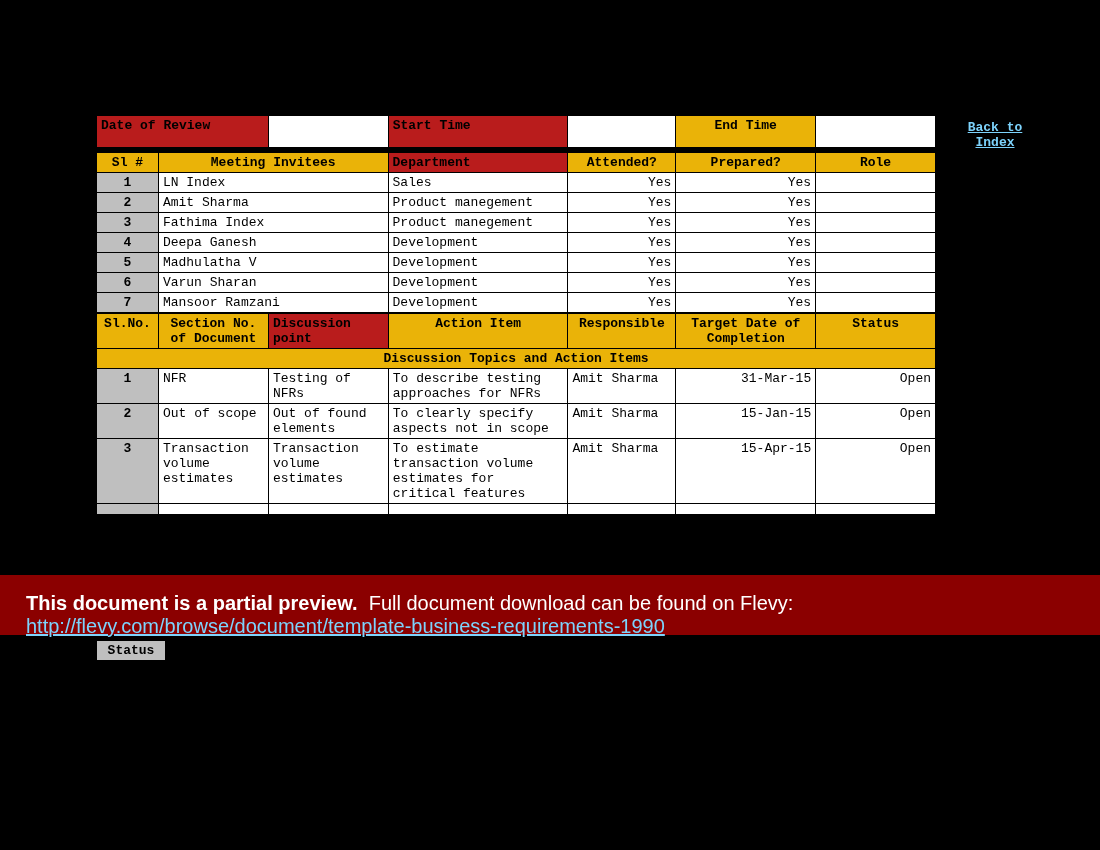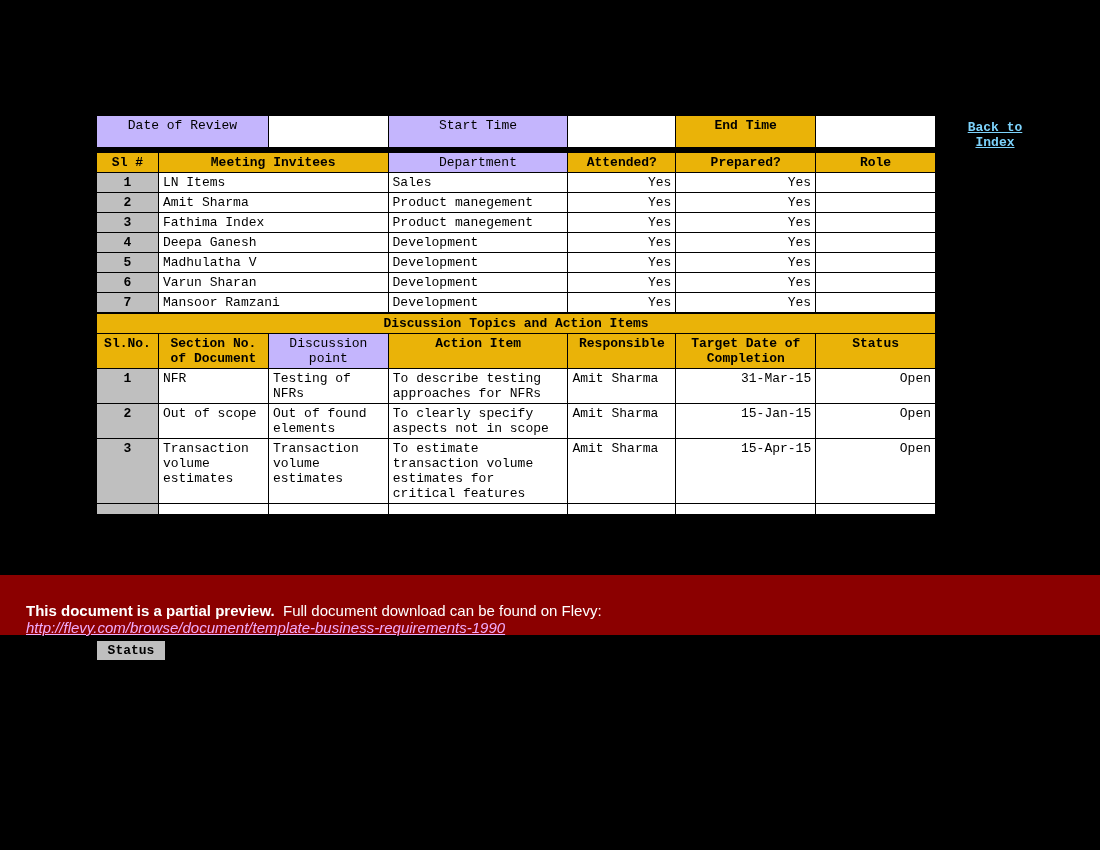--- a/index.html
+++ b/index.html
@@ -30,23 +30,23 @@
     vertical-align: top;
     background: #fff;
     font-weight: normal;
   }
   .hdr {
     background: #eab308;
     font-weight: bold;
     text-align: center;
   }
   .hdrL {
-    background: #c4b5fd;
-    font-weight: normal;
-    text-align: center;
+    background: #b91c1c;
+    font-weight: bold;
+    text-align: left;
   }
   .sn {
     background: #bfbfbf;
     font-weight: bold;
     text-align: center;
   }
   .center { text-align: right; }
   .back-link {
     position: absolute;
     left: 960px;
@@ -74,27 +74,26 @@
   }
   .banner {
     position: absolute;
     left: 0;
     top: 575px;
     width: 1100px;
     height: 60px;
     background: #8b0000;
     color: #fff;
     font-family: Arial, sans-serif;
-    font-size: 15px;
-    padding: 27px 26px;
+    font-size: 20px;
+    padding: 17px 26px;
   }
   .banner a {
-    color: #f0abfc;
+    color: #7dd3fc;
     text-decoration: underline;
-    font-style: italic;
   }
   .banner b { font-weight: bold; }
 </style>
 </head>
 <body>
 
 <div class="sheet">
 
 <table>
 <colgroup>
@@ -133,21 +132,21 @@
   <td class="hdr">Meeting Invitees</td>
   <td class="hdrL">Department</td>
   <td class="hdr">Attended?</td>
   <td class="hdr">Prepared?</td>
   <td class="hdr">Role</td>
 </tr>
 </tbody>
       <tbody id="invitees-body">
         <tr>
           <td class="sn">1</td>
-          <td>LN Items</td>
+          <td>LN Index</td>
           <td>Sales</td>
           <td class="center">Yes</td>
           <td class="center">Yes</td>
           <td></td>
         </tr>
         <tr>
           <td class="sn">2</td>
           <td>Amit Sharma</td>
           <td>Product manegement</td>
           <td class="center">Yes</td>
@@ -202,31 +201,31 @@
   <col style="width:62px">
         <col style="width:110px">
         <col style="width:120px">
   <col style="width:180px">
         <col style="width:108px">
         <col style="width:140px">
         <col style="width:120px">
 </colgroup>
 <tbody>
         <tr>
-  <td class="hdr" colspan="7">Discussion Topics and Action Items</td>
-</tr>
-<tr>
   <td class="hdr">Sl.No.</td>
   <td class="hdr">Section No. of Document</td>
   <td class="hdrL">Discussion point</td>
   <td class="hdr">Action Item</td>
   <td class="hdr">Responsible</td>
   <td class="hdr">Target Date of Completion</td>
   <td class="hdr">Status</td>
 </tr>
+<tr>
+  <td class="hdr" colspan="7">Discussion Topics and Action Items</td>
+</tr>
 </tbody>
       <tbody id="discussion-body">
         <tr>
           <td class="sn">1</td>
           <td>NFR</td>
           <td>Testing of NFRs</td>
           <td>To describe testing approaches for NFRs</td>
           <td>Amit Sharma</td>
           <td class="center">31-Mar-15</td>
           <td class="center">Open</td>

